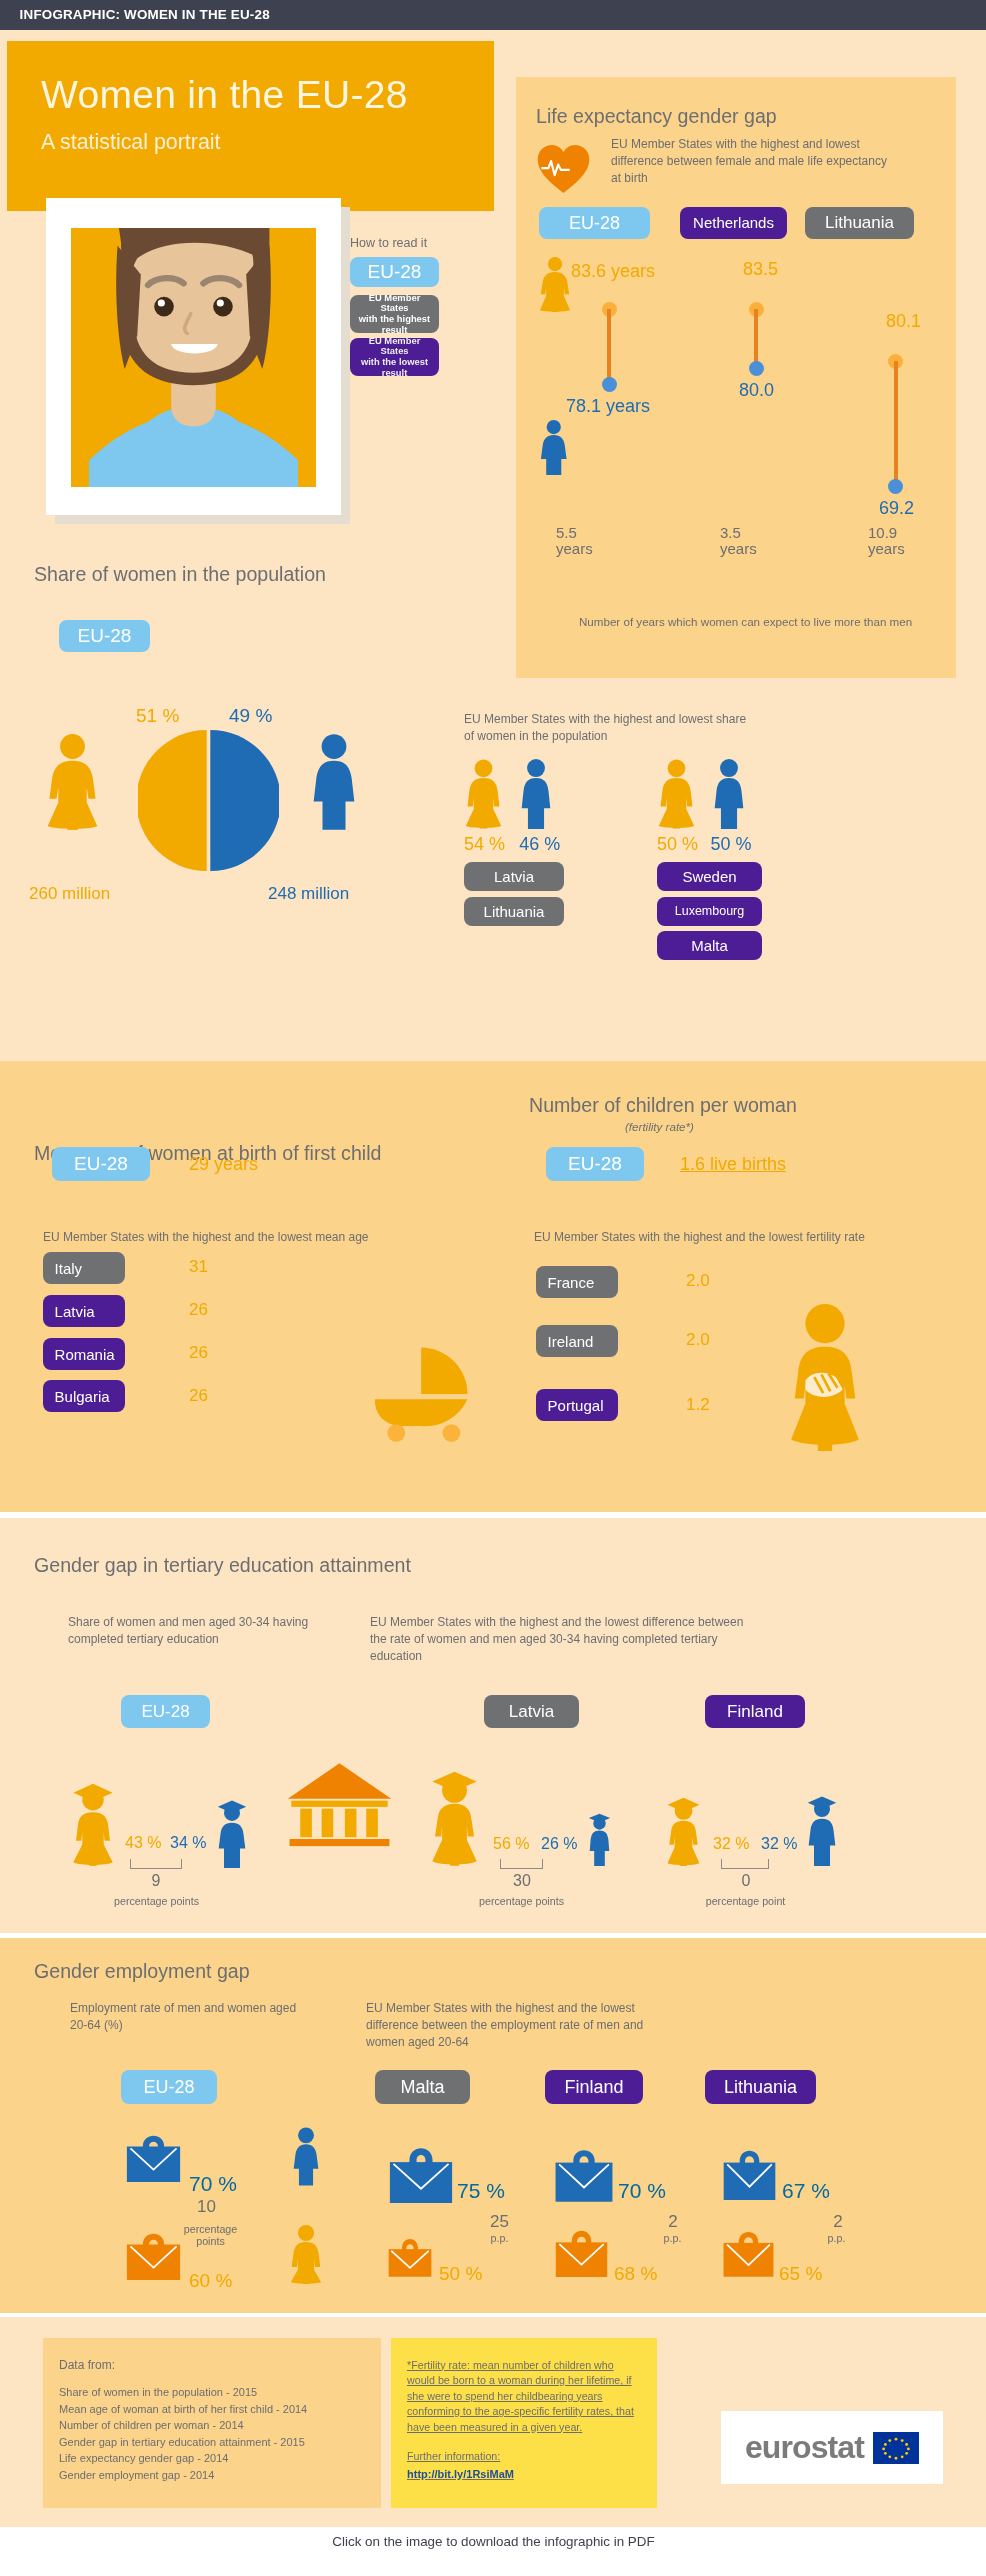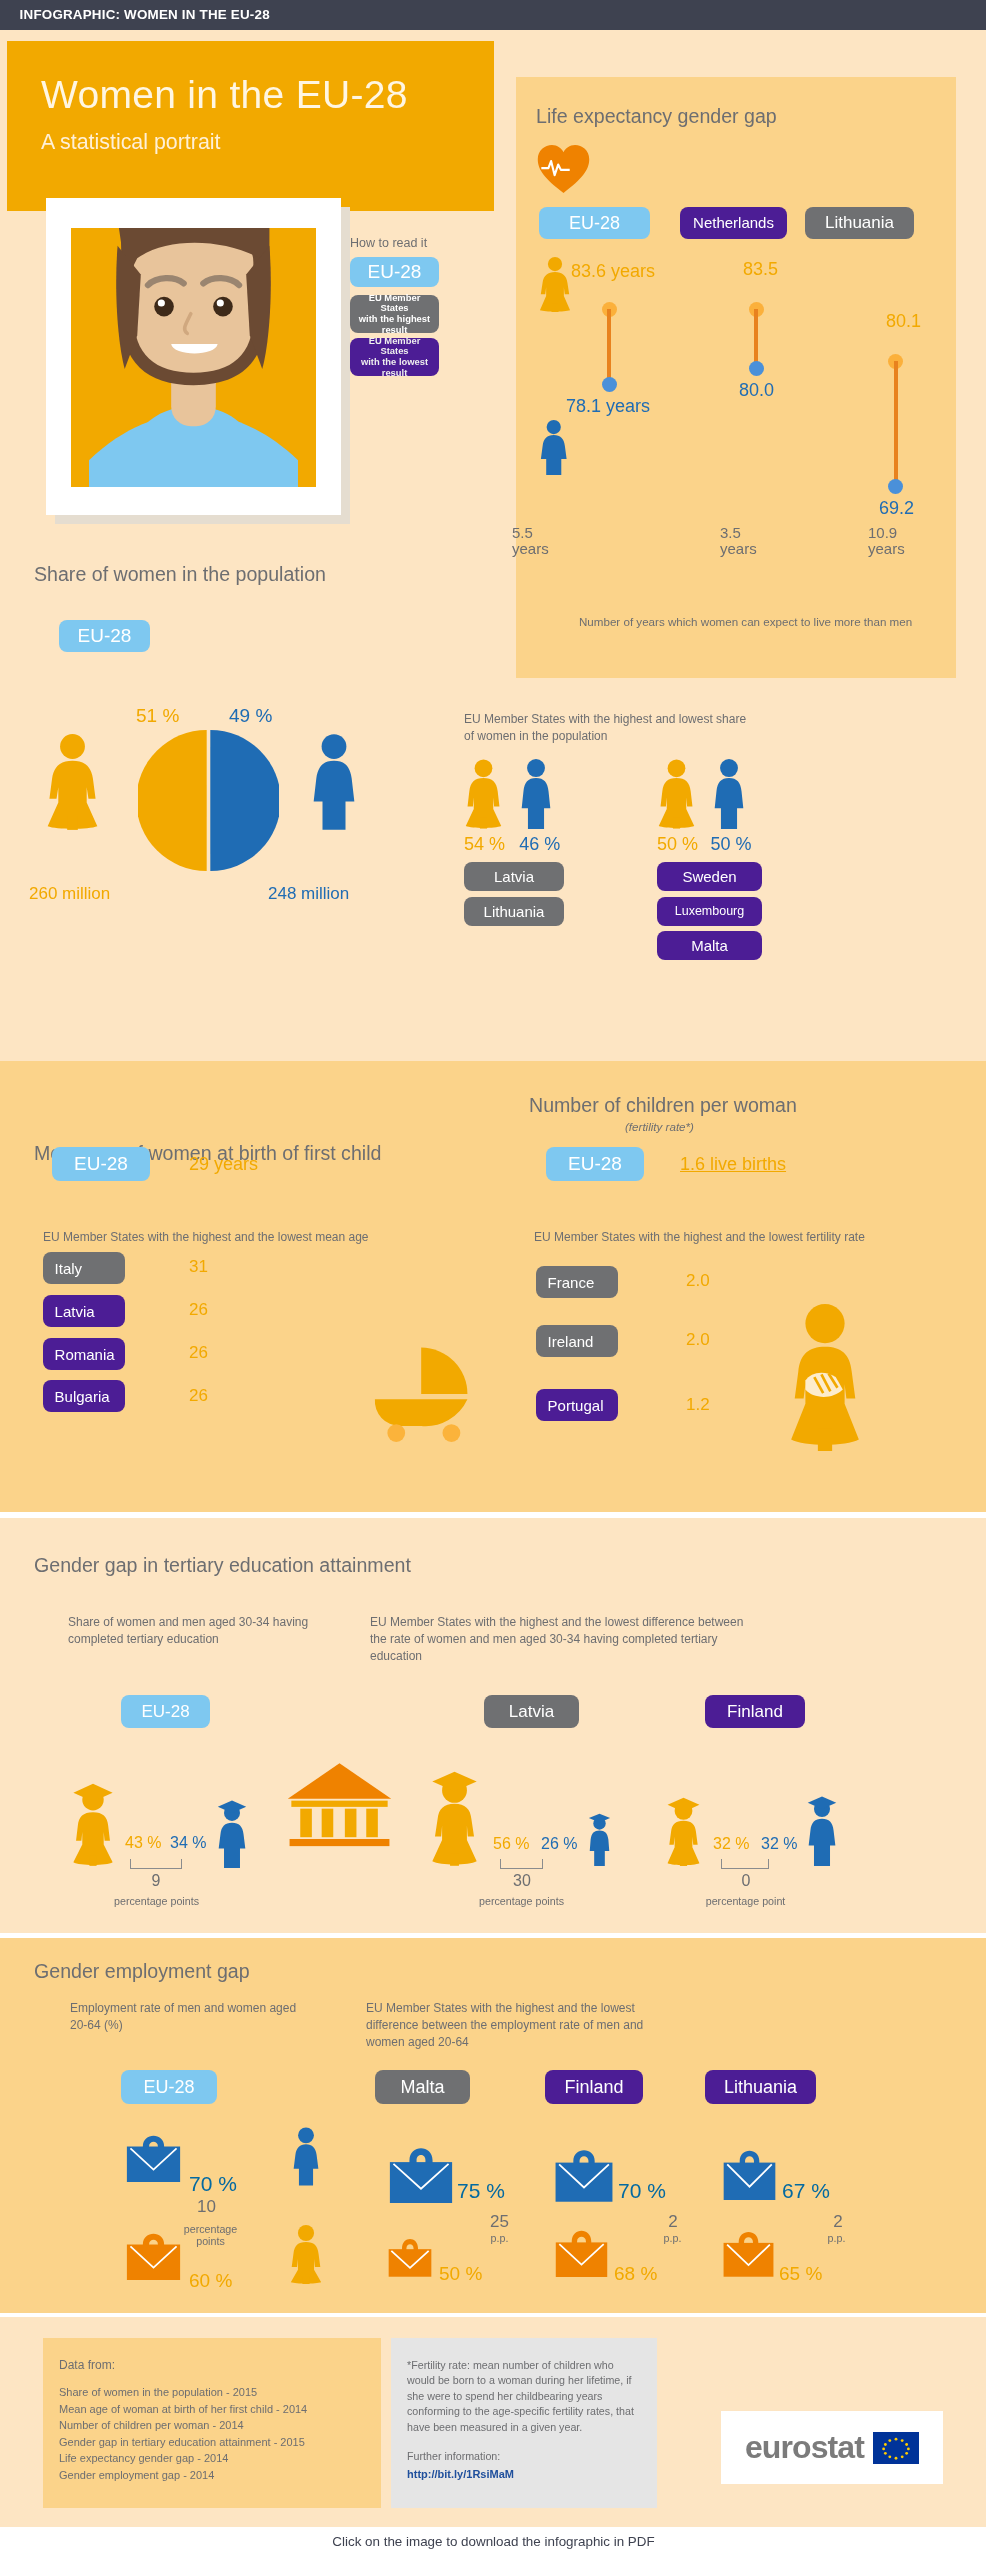--- a/index.html
+++ b/index.html
@@ -130,21 +130,21 @@
   .emp-note-b{position:absolute; left:366px; top:2000px; width:295px; font-size:12px; line-height:1.42;}
   .emp-pill{position:absolute; border-radius:8px; color:#fff; display:flex; align-items:center; justify-content:center; height:34px; font-size:18px;}
   .emp-val-m{position:absolute; font-size:21px; color:#0369a1;text-align:center;}
   .emp-val-f{position:absolute; font-size:19px; color:#f2a900;}
   .emp-pp{position:absolute; text-align:center; font-size:17px; color:#6d6e71; line-height:1.05;}
   .emp-pplab{position:absolute; text-align:center; font-size:10.7px; color:#6d6e71; line-height:1.15;}
 
   
   .foot-band{position:absolute; left:0; top:2317px; width:987px; height:210px; background:#fde5c3;}
   .foot-box-a{position:absolute; left:43px; top:2338px; width:338px; height:170px; background:#fbd38a; padding:19.6px 16px;}
-  .foot-box-b{position:absolute; left:391px; top:2338px; width:266px; height:170px; background:#e5e5e5; padding:19.6px 16px;}
+  .foot-box-b{position:absolute; left:391px; top:2338px; width:266px; height:170px; background:#fde047; padding:19.6px 16px;text-decoration:underline;}
   .foot-h{font-size:12px; color:#6d6e71; margin-bottom:12.5px;}
   .foot-li{font-size:11px; color:#6d6e71; line-height:1.5;}
   .foot-note{font-size:10.7px; color:#6d6e71; line-height:1.45;}
   .foot-link{font-size:11px; color:#1f4f9c; font-weight:bold;}
   .logo-box{position:absolute; left:721px; top:2411px; width:222px; height:73px; background:#fff; display:flex; align-items:center; justify-content:center; gap:9px;}
   .logo-word{font-size:32px; font-weight:bold; color:#7b7b7b; letter-spacing:-0.9px;}
   .eu-flag{width:46px; height:32px; background:#003399; position:relative;}
   .caption{position:absolute; left:0; top:2534px; width:987px; text-align:center; font-size:13.4px; color:#3e4250;}
 </style>
 </head>
@@ -204,20 +204,21 @@
   </div>
 
   <div class="le-panel"></div>
   <div class="sec-title le-title">Life expectancy gender gap</div>
   <div class="heart">
     <svg viewBox="0 0 62 58" width="55" height="52">
       <path d="M31 56 C10 40 2 30 2 18 C2 8 10 2 18 2 C24 2 29 6 31 10 C33 6 38 2 44 2 C52 2 60 8 60 18 C60 30 52 40 31 56 Z" fill="#ef8200"></path>
       <path d="M6 28 L14 28 L17 20 L21 36 L25 24 L28 30 L38 30" stroke="#fff" stroke-width="2.4" fill="none" stroke-linejoin="round"></path>
     </svg>
   </div>
+  <div class="le-note">EU Member States with the highest and lowest difference between female and male life expectancy at birth</div>
 
   <div class="pill pill-eu   le-pill le-eu">EU-28</div>
   <div class="pill pill-low  le-pill le-mid">Netherlands</div>
   <div class="pill pill-high le-pill le-high">Lithuania</div>
 
   <div class="fem-ico">
     <svg viewBox="0 0 38 62" width="34" height="55">
         <circle cx="19" cy="8" r="8" fill="#f2a900"></circle>
       <path d="M19 17 C11 17 6 21 5 29 L3 42 L8 42 L9 34 L9 44 L2 60 C8 62 30 62 36 60 L29 44 L29 34 L30 42 L35 42 L33 29 C32 21 27 17 19 17 Z" fill="#f2a900"></path>
       <rect x="15" y="52" width="8" height="10" fill="#f2a900"></rect>
@@ -228,21 +229,21 @@
         <circle cx="16.5" cy="8" r="8" fill="#1f6cb4"></circle>
       <path d="M16.5 17 C9 17 5 21 4 29 L2 44 L8 44 L8 62 L25 62 L25 44 L31 44 L29 29 C28 21 24 17 16.5 17 Z" fill="#1f6cb4"></path>
       </svg>
   </div>
 
   <div class="le-col le-ftop" style="left:571px; top:261px; text-align:left;">83.6 years</div>
   <div class="dot dot-f" style="left:602px; top:302px;"></div>
   <div class="stem" style="left:607px; top:309px; height:71px;"></div>
   <div class="dot dot-m" style="left:602px; top:377px;"></div>
   <div class="le-col le-mbot" style="left:566px; top:396px; text-align:left;">78.1 years</div>
-  <div class="le-col le-diff" style="left:512px; top:525px; white-space:pre-line; text-align:left; width:71px;">5.5
+  <div class="le-col le-diff" style="left:556px; top:525px; white-space:pre-line; text-align:left; width:71px;">5.5
 years</div>
 
   <div class="le-col le-ftop" style="left:743px; top:259px; text-align:left;">83.5</div>
   <div class="dot dot-f" style="left:749px; top:302px;"></div>
   <div class="stem" style="left:754px; top:309px; height:55px;"></div>
   <div class="dot dot-m" style="left:749px; top:361px;"></div>
   <div class="le-col le-mbot" style="left:739px; top:380px; text-align:left;">80.0</div>
   <div class="le-col le-diff" style="left:720px; top:525px; white-space:pre-line; text-align:left; width:71px;">3.5
 years</div>
 

